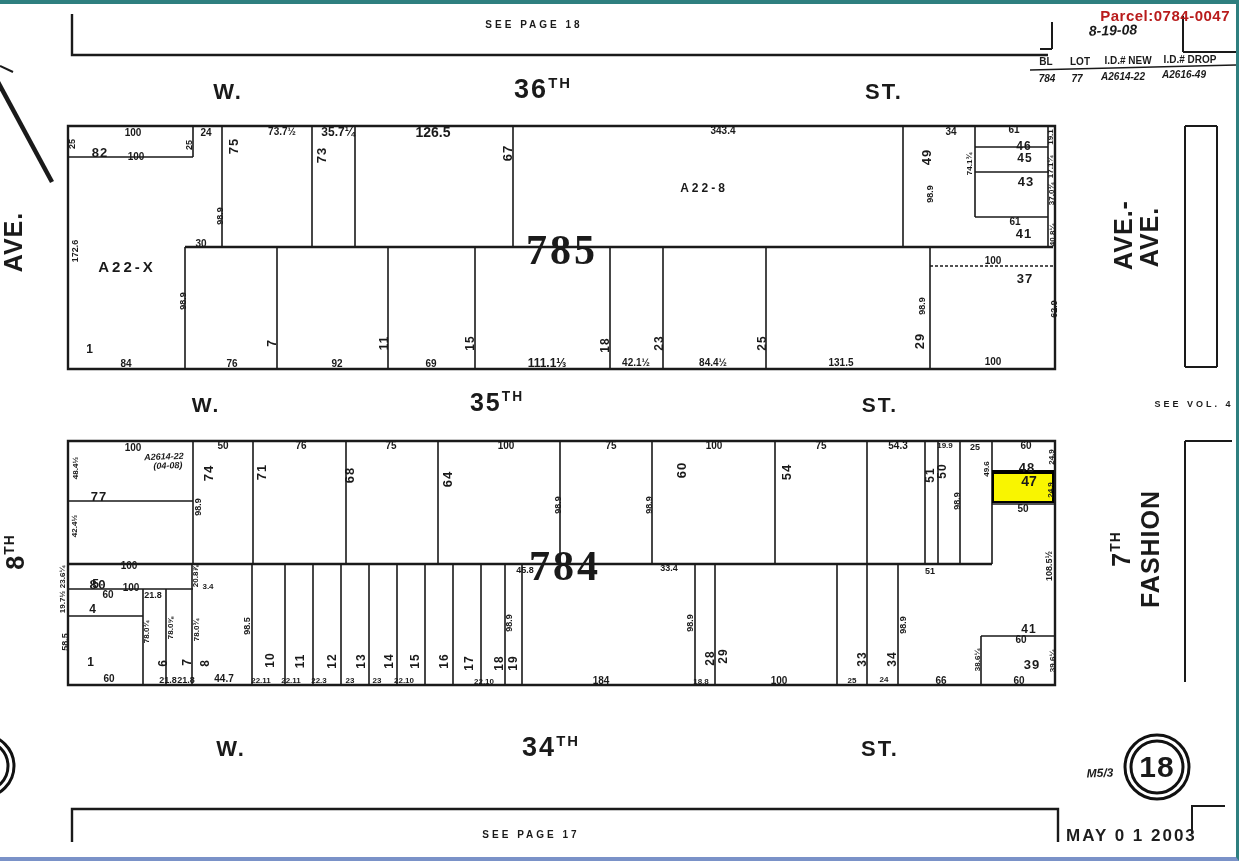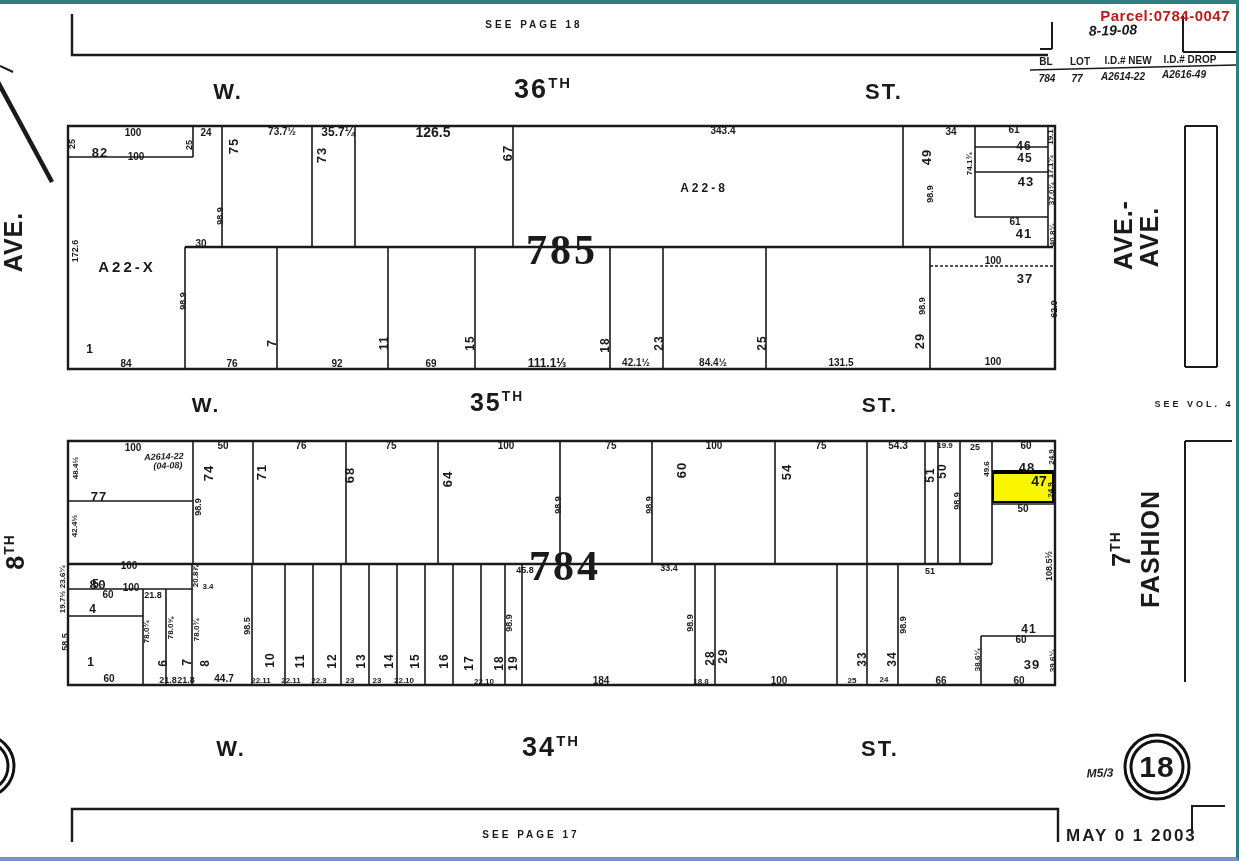--- a/index.html
+++ b/index.html
@@ -5,21 +5,21 @@
   html,body{margin:0;padding:0;background:#ffffff;}
   #page{position:relative;width:1239px;height:861px;background:#ffffff;overflow:hidden;
         border-top:4px solid #2e7f7f;border-right:3px solid #2e7f7f;border-bottom:4px solid #7a92c8;
         box-sizing:border-box;font-family:"Liberation Sans",sans-serif;color:#1a1a1a;}
   #lines{position:absolute;left:0;top:0;z-index:1;}
   #labels{position:absolute;left:0;top:0;width:100%;height:100%;z-index:3;}
   .lbl{position:absolute;white-space:nowrap;transform:translate(-50%,-50%);line-height:1;color:#1a1a1a;}
   .lbl.rot{transform:translate(-50%,-50%) rotate(-90deg);}
   .dim{font-weight:700;}
   .lot{font-weight:700;letter-spacing:1px;}
-  .lot47{font-weight:700;margin-left:10px;}
+  .lot47{font-weight:700;}
   .st{font-weight:700;letter-spacing:2px;}
   .ave{font-weight:700;letter-spacing:1px;}
   .note{font-weight:700;letter-spacing:3px;}
   .blk{font-weight:700;letter-spacing:3px;font-family:Liberation Serif, serif;}
   .zone{font-weight:700;letter-spacing:3px;}
   .hw{font-style:italic;font-weight:700;transform:translate(-50%,-50%) rotate(-2deg);}
   sup{font-size:55%;vertical-align:super;}
   #parcel-label{position:absolute;top:3px;right:6px;z-index:4;color:#b91c1c;
       font-size:15px;font-weight:700;letter-spacing:.5px;}
   #highlight{position:absolute;z-index:2;left:992px;top:466px;width:62px;height:33px;

